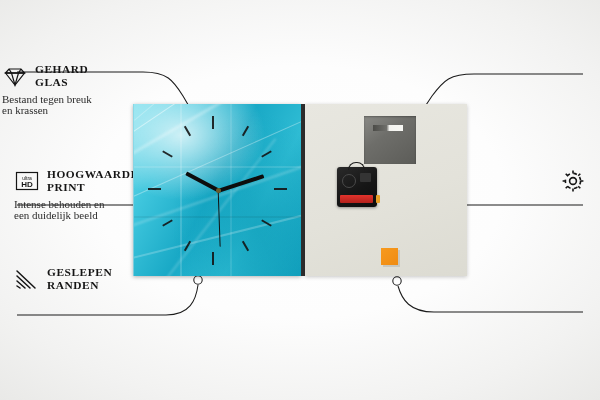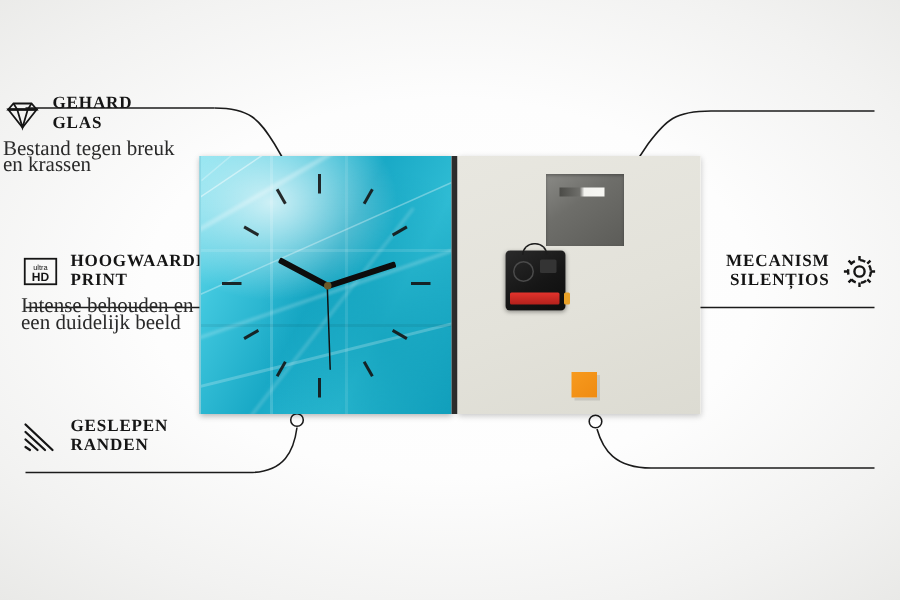--- a/index.html
+++ b/index.html
@@ -27,31 +27,31 @@
   .feat-title {
     font-family: "Liberation Serif", serif;
     font-size: 11.4px; font-weight: 700; letter-spacing: 0.55px;
     color: #151515; line-height: 13.4px; text-transform: uppercase;
     white-space: pre-line;
   }
   .feat-title.l { text-align: left; }
   .feat-title.r { text-align: right; }
   .feat-desc {
     font-family: "Liberation Serif", serif;
-    font-size: 14px; color: #2a2a2a; line-height: 11.2px;
+    font-size: 11px; color: #2a2a2a; line-height: 11.2px;
     white-space: pre-line; margin-top: 4px;
   }
   .feat-desc.r { text-align: right; }
   .icon-box { width: 26px; height: 26px; flex: 0 0 26px; display: block; }
   .icon-box svg { width: 26px; height: 26px; display: block; }
 
   
   #f-glass { left: 2px; top: 36px; width: 215px; margin-top: 27px; }
   #f-print { left: 14px; top: 168px; width: 215px; }
-  #f-edges { left: 14px; top: 278px; width: 215px; }
+  #f-edges { left: 14px; top: 266px; width: 215px; }
   
   #f-handles { right: 14px; top: 36px; width: 215px; }
   #f-mech    { right: 14px; top: 168px; width: 215px; }
   #f-spacer  { right: 14px; top: 277px; width: 215px; }
   .feature.right { display: flex; flex-direction: column; align-items: flex-end; }
 
   
   #product { position: absolute; left: 133px; top: 104px; width: 334px; height: 172px; }
 
   #clock-front {
@@ -200,22 +200,20 @@
           </svg>
       </span>
       <span class="feat-title l">GESLEPEN
 RANDEN</span>
     </div>
   </div>
 
 
   <div class="feature right" id="f-mech">
     <div class="feat-head right">
-      <span class="feat-title r">MECANISM
-SILENȚIOS</span>
       <span class="icon-box">
         <svg viewBox="0 0 26 26">
             <g fill="none" stroke="#151515" stroke-width="1.6">
           <circle cx="13" cy="13" r="3.4"></circle>
           <path d="M13 2.6 v3 M13 20.4 v3 M2.6 13 h3 M20.4 13 h3
                    M5.7 5.7 l2.1 2.1 M18.2 18.2 l2.1 2.1
                    M20.3 5.7 l-2.1 2.1 M7.8 18.2 l-2.1 2.1"></path>
           <circle cx="13" cy="13" r="7.6" stroke-dasharray="3.6 3.6"></circle>
         </g>
           </svg>

